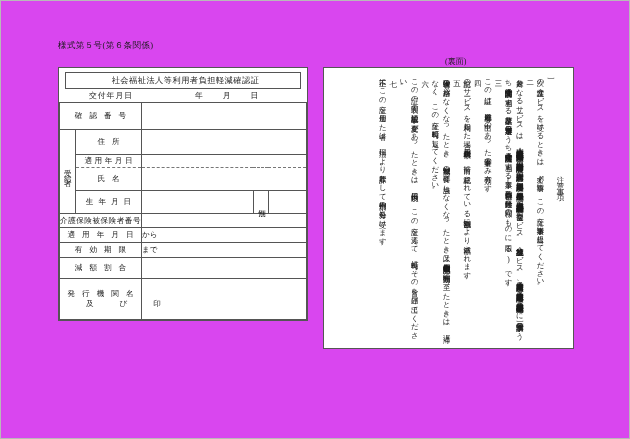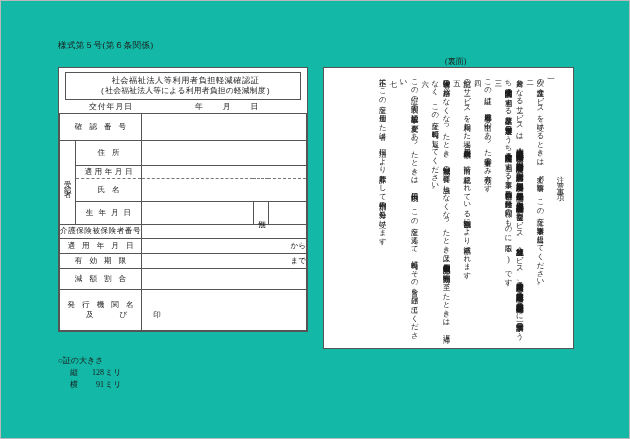--- a/index.html
+++ b/index.html
@@ -13,21 +13,21 @@
     font-family: "Liberation Serif", "DejaVu Serif", serif;
     color: #1a1a1a;
     overflow: hidden;
   }
   .page {
     position: relative;
     width: 630px;
     height: 439px;
     box-sizing: border-box;
     border: 1px solid #b9b9b9;
-    background: #14b8a6;
+    background: #d946ef;
   }
 
   
   .form-no {
     position: absolute;
     left: 57px;
     top: 39px;
     font-size: 8.5px;
     letter-spacing: 0.4px;
     white-space: nowrap;
@@ -135,21 +135,21 @@
   }
   .vtext-tight {
     writing-mode: vertical-rl;
     text-orientation: upright;
     display: inline-block;
     font-size: 7.2px;
     line-height: 1;
     letter-spacing: 0;
   }
   td.val {
-    text-align: right;
+    text-align: left;
     padding-right: 18px;
     font-size: 7.6px;
   }
   td.blank { }
   .sei-cell {
     width: 15px;
     text-align: center;
     font-size: 7px;
     line-height: 1.05;
   }
@@ -232,21 +232,20 @@
 
   <div class="form-no">様式第５号(第６条関係)</div>
 
   <div class="side-caption cap-omote">(表面)</div>
   <div class="side-caption cap-ura">(裏面)</div>
 
   <div class="front">
 
     <div class="title-box">
       <div class="title-main">社会福祉法人等利用者負担軽減確認証</div>
-      <div class="title-sub">(社会福祉法人等による利用者負担の軽減制度)</div>
     </div>
 
     <div class="issue-row">
       <span class="issue-label">交付年月日</span>
       <span class="issue-ymd">年 月 日</span>
     </div>
 
     <table class="form">
       <colgroup>
         <col style="width:16px">
@@ -329,29 +328,20 @@
         <td class="lbl-spread" colspan="2" style="height:40px">
           <span class="spread">発行機関名</span><br>
           <span class="spread" style="letter-spacing:26px;text-indent:26px">及び印</span>
         </td>
         <td class="blank" colspan="3"></td>
       </tr>
     </tbody>
       </table>
   </div>
 
-  <div class="size-note">
-    <div class="ln">○証の大きさ</div>
-    <div class="ln">
-      <span class="ind"></span><span>縦</span><span class="num">128</span><span class="unit">ミリ</span>
-    </div>
-    <div class="ln">
-      <span class="ind"></span><span>横</span><span class="num">91</span><span class="unit">ミリ</span>
-    </div>
-  </div>
 
   <div class="back">
     <div class="back-inner">
       <div class="notice-head">注意事項</div>
 
       <div class="note-item">
         <div class="note-num">一</div>
         <div class="note-body">次の介護サービスを受けるときは、必ず事前に、この証を事業者に提出してください。</div>
       </div>
 

